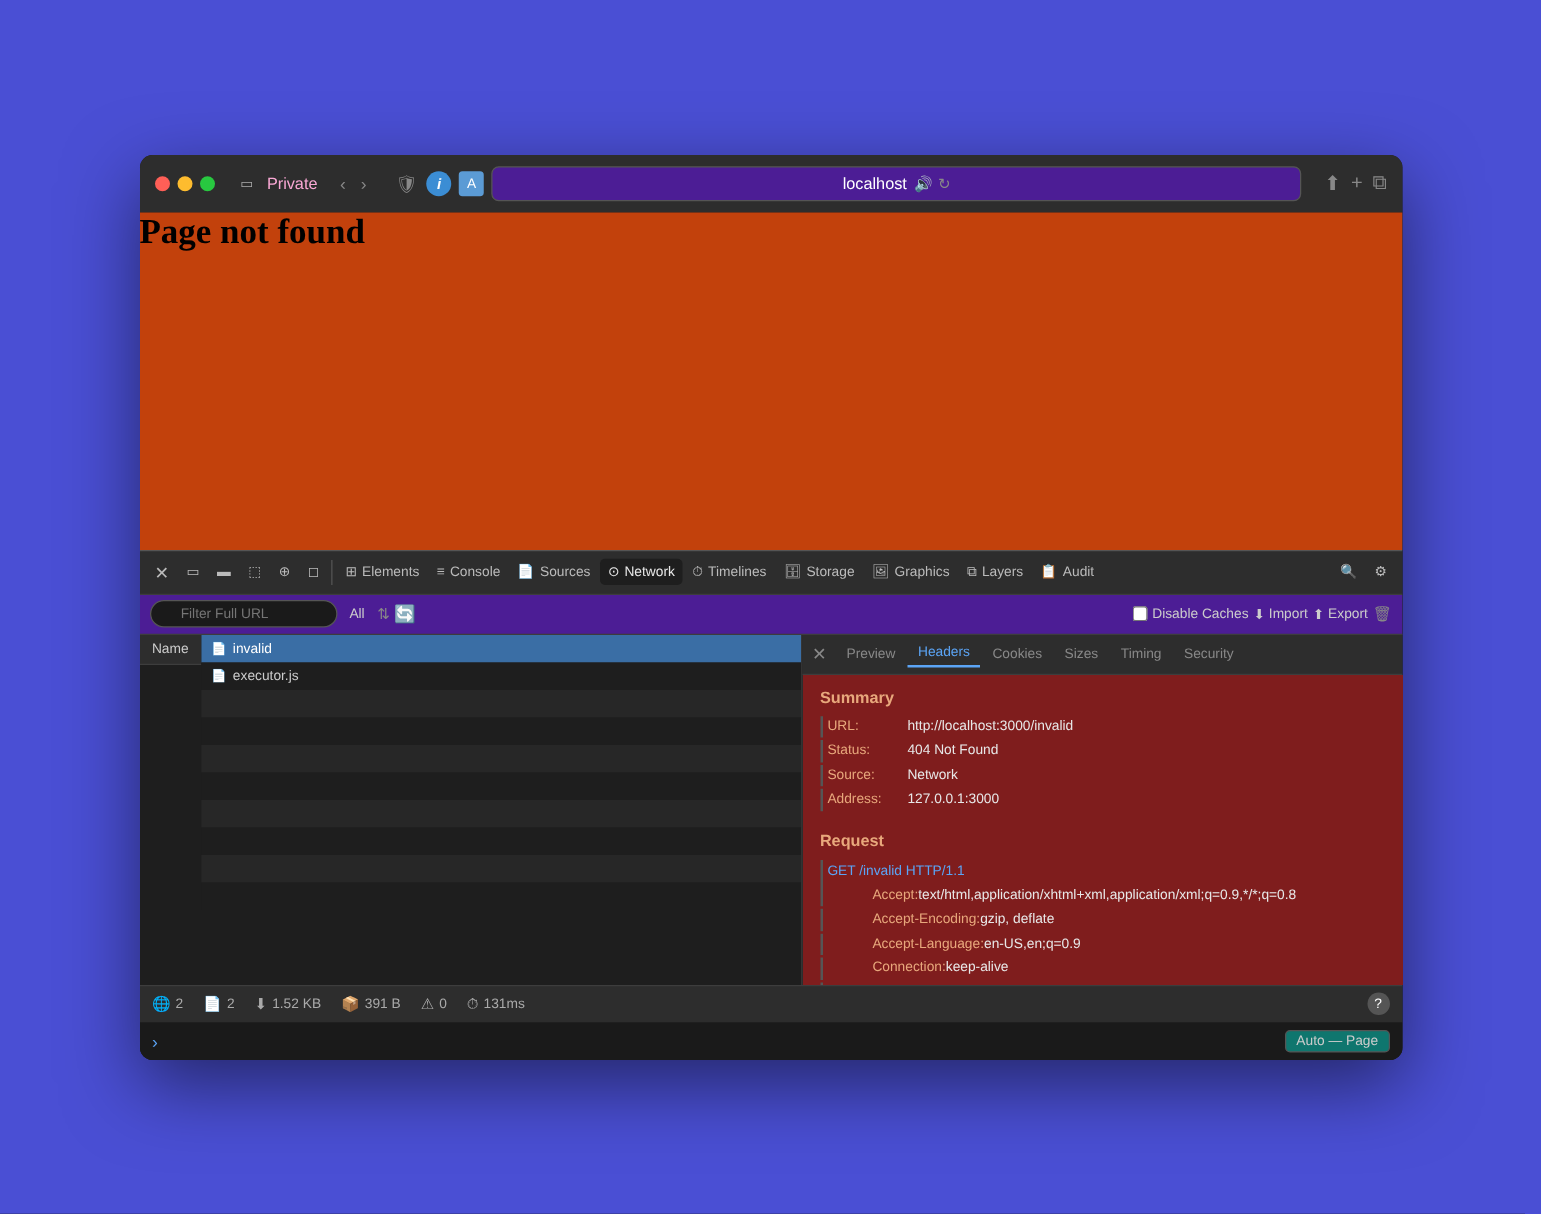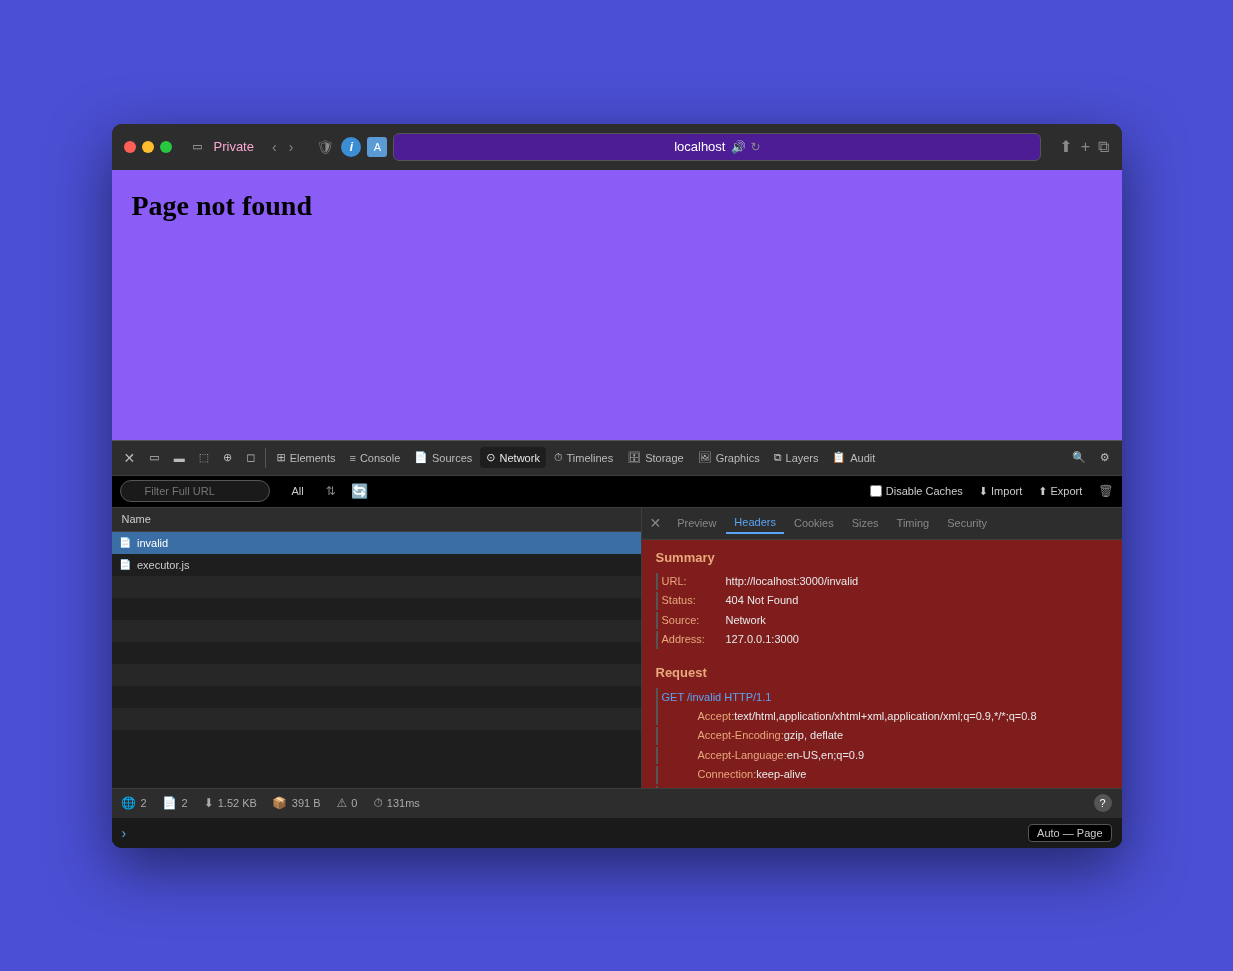--- a/index.html
+++ b/index.html
@@ -154,23 +154,22 @@
     .win-btn {
       background: none;
       border: none;
       color: #888;
       font-size: 16px;
       cursor: pointer;
     }
 
     
     .browser-content {
-      background: #8b5cf6;
+      background: #c2410c;
       height: 270px;
-      padding: 20px;
     }
 
     .page-title {
       font-size: 28px;
       font-weight: bold;
       color: #000;
       font-family: Georgia, serif;
     }
 
     
@@ -221,26 +220,26 @@
 
     .dt-separator {
       width: 1px;
       height: 20px;
       background: #555;
       margin: 0 2px;
     }
 
     
     .network-toolbar {
-      background: #000000;
+      background: #4c1d95;
       height: 32px;
       display: flex;
       align-items: center;
       padding: 0 8px;
-      gap: 16px;
+      gap: 4px;
       border-bottom: 1px solid #3d3d3d;
     }
 
     .filter-input {
       background: #1a1a1a;
       border: 1px solid #555;
       border-radius: 12px;
       height: 22px;
       padding: 0 8px 0 24px;
       color: #ccc;
@@ -318,21 +317,20 @@
     .network-panel {
       display: flex;
       height: 280px;
     }
 
     
     .network-left {
       width: 530px;
       border-right: 1px solid #3d3d3d;
       display: flex;
-      flex-direction: column;
       overflow: hidden;
     }
 
     .network-header {
       background: #2d2d2d;
       height: 24px;
       display: flex;
       align-items: center;
       padding: 0 10px;
       border-bottom: 1px solid #3d3d3d;
@@ -539,21 +537,21 @@
     }
 
     .bottom-right {
       margin-left: auto;
       display: flex;
       align-items: center;
       gap: 4px;
     }
 
     .auto-page-btn {
-      background: #000000;
+      background: #0f766e;
       border: 1px solid #555;
       color: #ccc;
       font-size: 11px;
       padding: 2px 8px;
       border-radius: 4px;
       cursor: pointer;
     }
   </style>
 </head>
 <body>

